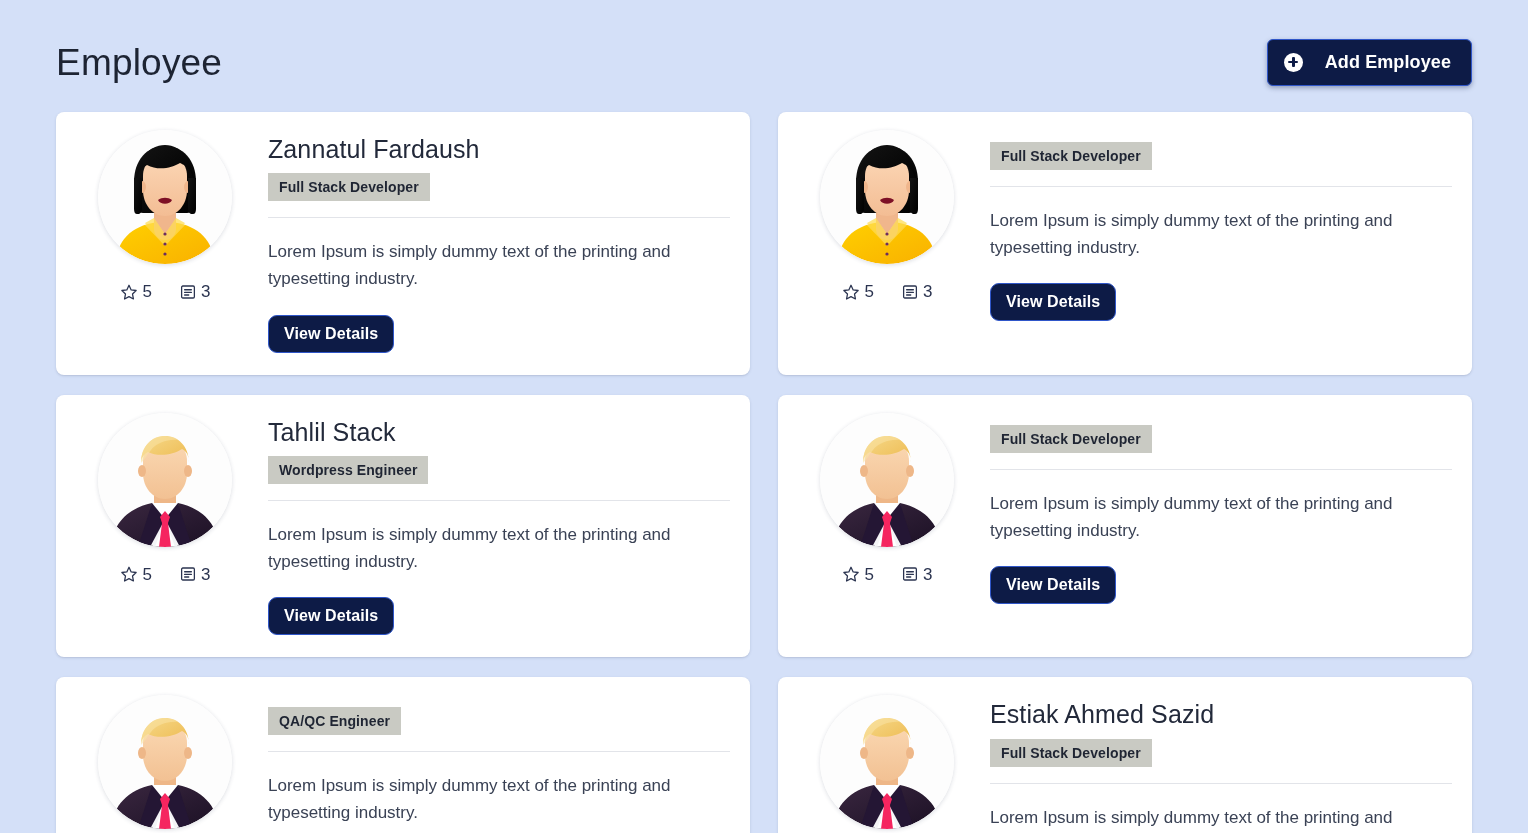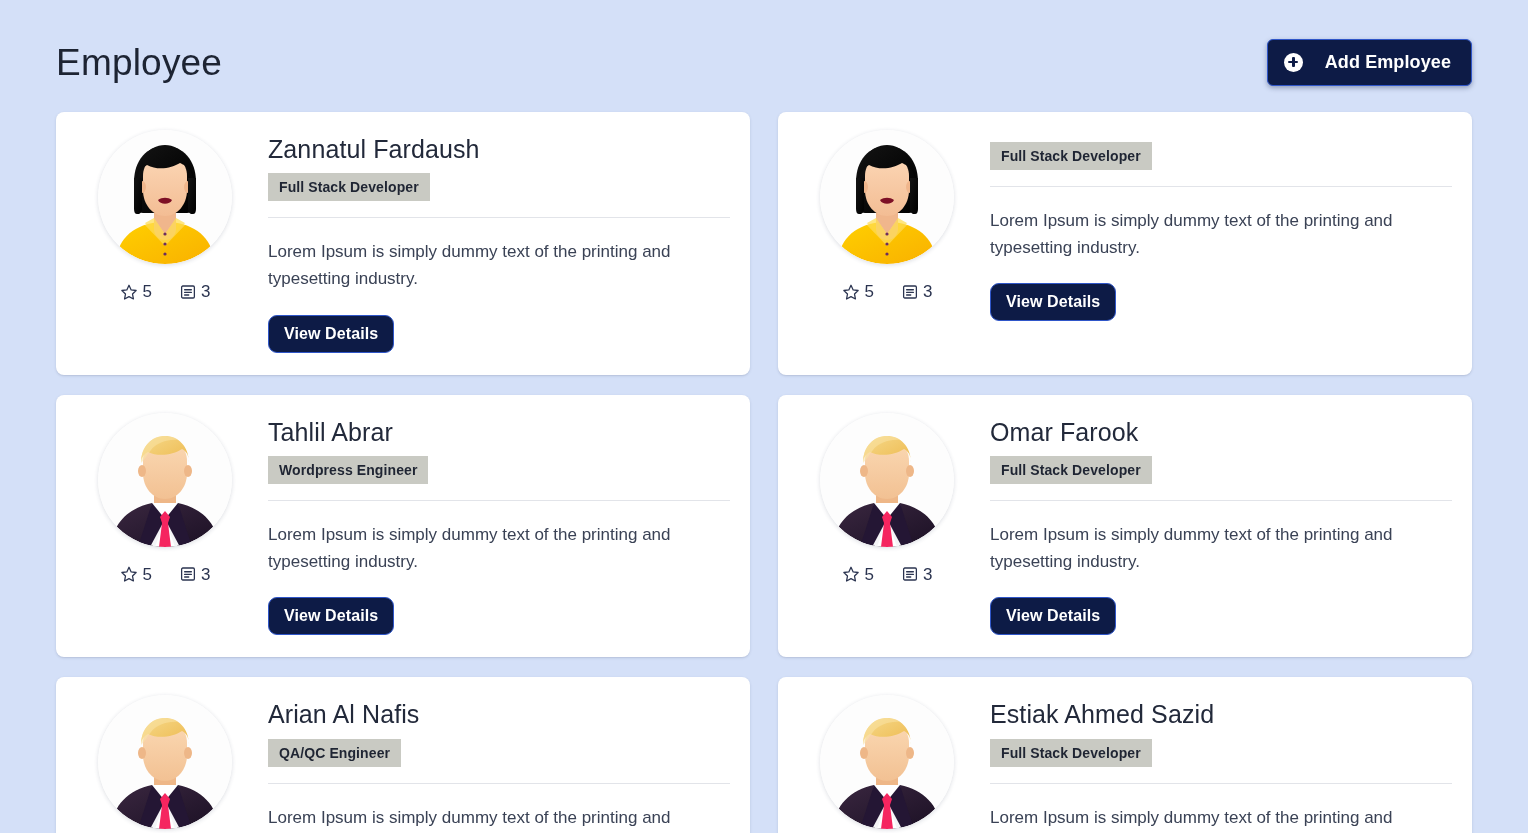--- a/index.html
+++ b/index.html
@@ -429,21 +429,21 @@
                   <rect x="3.5" y="4" width="17" height="16" rx="1.6"></rect>
                   <line x1="7.5" y1="9" x2="16.5" y2="9"></line>
                   <line x1="7.5" y1="12.5" x2="16.5" y2="12.5"></line>
                   <line x1="7.5" y1="16" x2="13" y2="16"></line>
                 </svg>
               </span>
               <span>3</span>
             </span>
           </div>
         </div>
-        <div class="card-right"><div class="employee-name">Tahlil Abrar</div><div class="role-badge">Wordpress Engineer</div><div class="card-divider"></div><p class="card-desc">Lorem Ipsum is simply dummy text of the printing and typesetting industry.</p><button class="view-details-btn">View Details</button></div>
+        <div class="card-right"><div class="employee-name">Tahlil Stack</div><div class="role-badge">Wordpress Engineer</div><div class="card-divider"></div><p class="card-desc">Lorem Ipsum is simply dummy text of the printing and typesetting industry.</p><button class="view-details-btn">View Details</button></div>
       </div>
       <div class="employee-card">
         <div class="card-left">
           <div class="avatar">
   <svg viewBox="0 0 134 134" xmlns="http://www.w3.org/2000/svg" aria-hidden="true">
     <defs>
       <linearGradient id="mSkin" x1="0" y1="0" x2="0" y2="1">
         <stop offset="0%" stop-color="#fbd9b4"></stop>
                   <stop offset="100%" stop-color="#f2c193"></stop>
       </linearGradient>
@@ -501,21 +501,21 @@
                   <rect x="3.5" y="4" width="17" height="16" rx="1.6"></rect>
                   <line x1="7.5" y1="9" x2="16.5" y2="9"></line>
                   <line x1="7.5" y1="12.5" x2="16.5" y2="12.5"></line>
                   <line x1="7.5" y1="16" x2="13" y2="16"></line>
                 </svg>
               </span>
               <span>3</span>
             </span>
           </div>
         </div>
-        <div class="card-right"><div class="employee-name">Omar Farook</div><div class="role-badge">Full Stack Developer</div><div class="card-divider"></div><p class="card-desc">Lorem Ipsum is simply dummy text of the printing and typesetting industry.</p><button class="view-details-btn">View Details</button></div>
+        <div class="card-right"><div class="role-badge">Full Stack Developer</div><div class="card-divider"></div><p class="card-desc">Lorem Ipsum is simply dummy text of the printing and typesetting industry.</p><button class="view-details-btn">View Details</button></div>
       </div>
       <div class="employee-card">
         <div class="card-left">
           <div class="avatar">
   <svg viewBox="0 0 134 134" xmlns="http://www.w3.org/2000/svg" aria-hidden="true">
     <defs>
       <linearGradient id="mSkin" x1="0" y1="0" x2="0" y2="1">
         <stop offset="0%" stop-color="#fbd9b4"></stop>
                   <stop offset="100%" stop-color="#f2c193"></stop>
       </linearGradient>
@@ -573,21 +573,21 @@
                   <rect x="3.5" y="4" width="17" height="16" rx="1.6"></rect>
                   <line x1="7.5" y1="9" x2="16.5" y2="9"></line>
                   <line x1="7.5" y1="12.5" x2="16.5" y2="12.5"></line>
                   <line x1="7.5" y1="16" x2="13" y2="16"></line>
                 </svg>
               </span>
               <span>3</span>
             </span>
           </div>
         </div>
-        <div class="card-right"><div class="employee-name">Arian Al Nafis</div><div class="role-badge">QA/QC Engineer</div><div class="card-divider"></div><p class="card-desc">Lorem Ipsum is simply dummy text of the printing and typesetting industry.</p></div>
+        <div class="card-right"><div class="role-badge">QA/QC Engineer</div><div class="card-divider"></div><p class="card-desc">Lorem Ipsum is simply dummy text of the printing and typesetting industry.</p></div>
       </div>
       <div class="employee-card">
         <div class="card-left">
           <div class="avatar">
   <svg viewBox="0 0 134 134" xmlns="http://www.w3.org/2000/svg" aria-hidden="true">
     <defs>
       <linearGradient id="mSkin" x1="0" y1="0" x2="0" y2="1">
         <stop offset="0%" stop-color="#fbd9b4"></stop>
                   <stop offset="100%" stop-color="#f2c193"></stop>
       </linearGradient>

